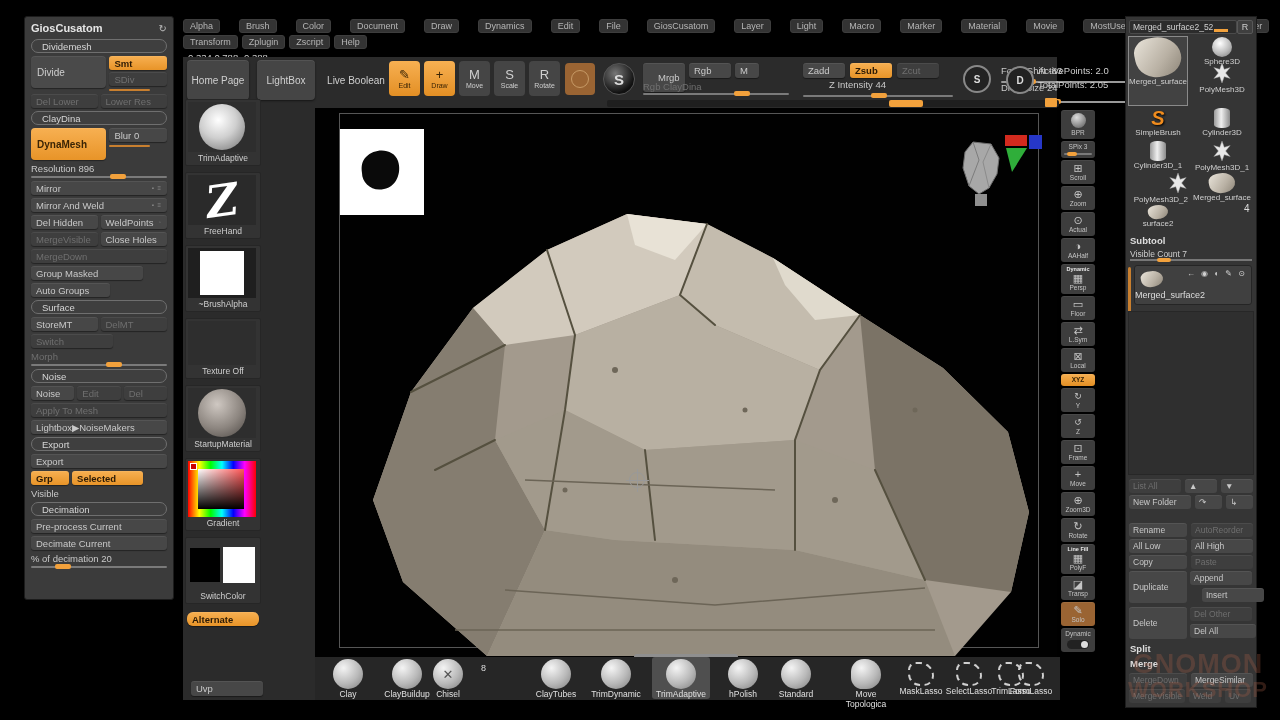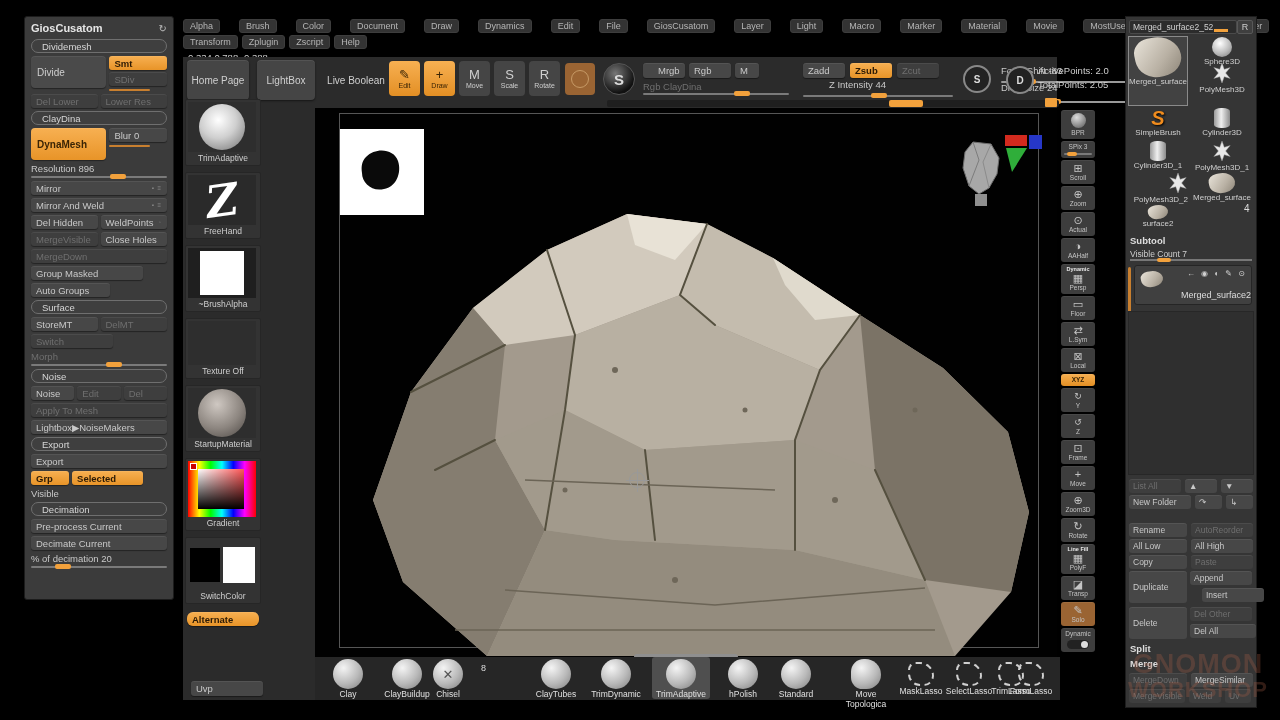--- a/index.html
+++ b/index.html
@@ -318,21 +318,21 @@
         </div>
       </div>
     <div class="round-icon" style="left:382px;top:6px;width:30px;height:32px;border-radius:4px;background:var(--brown);">
       <span style="width:18px;height:18px;border:1.5px solid #c79a66;border-radius:50%;"></span>
     </div>
     <div class="round-icon" style="left:420px;top:6px;width:32px;height:32px;background:radial-gradient(circle at 38% 32%,#777,#111 70%);border:1px solid #555;">
       <span style="color:#ddd;font-size:15px;font-weight:bold;">S</span>
     </div>
 
     <div id="paint-group">
-        <div class="btn" style="position: absolute; top: 6px; left: 460px; width: 42px; height: 15px; padding-left: 15px;">Mrgb</div>
+        <div class="btn" style="position: absolute; top: 6px; left: 460px; width: 42px; height: 29px; padding-left: 15px;">Mrgb</div>
         <div class="btn" style="position: absolute; top: 6px; left: 506px; width: 42px; height: 15px;">Rgb</div>
         <div class="btn" style="position: absolute; top: 6px; left: 552px; width: 24px; height: 15px;">M</div>
       </div>
     <div class="lbl dim abs" style="left:460px;top:24px;">Rgb ClayDina</div>
     <div class="track abs" style="left:460px;top:36px;width:146px;">
         <div class="handle" style="left:62%;"></div>
       </div>
 
     <div id="sculpt-group">
         <div class="btn" style="position: absolute; top: 6px; left: 620px; width: 42px; height: 15px;">Zadd</div>
@@ -626,21 +626,21 @@
           <span class="tlabel">surface2</span>
         </div>
         <div style="position: absolute; left: 118px; top: 186px; color: rgb(221, 221, 221); font-size: 10px;">4</div>
       </div>
     <div id="subtool-block">
         <div class="subhdr" style="top: 218px;">Subtool</div>
         <div style="position: absolute; left: 4px; top: 232px; width: 122px; color: rgb(207, 207, 207); font-size: 8.5px; border-bottom: 2px solid rgb(119, 119, 119);">Visible Count 7<div style="position: absolute; left: 22%; bottom: -3px; width: 14px; height: 4px; background: var(--accent); border-radius: 2px;"></div></div>
         <div style="position: absolute; left: 8px; top: 248px; width: 118px; height: 40px; background: rgb(64, 64, 64); border: 1px solid rgb(37, 37, 37); border-radius: 3px;">
           <div style="width: 22px; height: 16px; border-radius: 35% 55% 45% 50%; background: linear-gradient(135deg, rgb(233, 228, 218), rgb(185, 177, 164) 60%, rgb(141, 133, 120)); transform: rotate(-12deg); position: absolute; left: 6px; top: 5px; margin: 0px;"></div>
           <div style="position: absolute; right: 4px; top: 3px; color: rgb(207, 207, 207); font-size: 8px; letter-spacing: 2px;">← ◉ ◐ ✎ ⊙</div>
-          <div style="position: absolute; left: 0px; right: 0px; bottom: 4px; text-align: right; color: rgb(221, 221, 221); font-size: 9px;">Merged_surface2</div>
+          <div style="position: absolute; left: 0px; right: 0px; bottom: 4px; text-align: left; color: rgb(221, 221, 221); font-size: 9px;">Merged_surface2</div>
         </div>
         <div style="position: absolute; left: 2px; top: 250px; width: 3px; height: 48px; background: var(--accent-dark); border-radius: 2px;"></div>
         <div style="position: absolute; left: 2px; top: 294px; width: 126px; height: 164px; background: rgb(47, 47, 47); border: 1px solid rgb(39, 39, 39);"></div>
       </div>
     <div id="actions">
         <div class="act-btn dim" style="left: 3px; top: 462px; width: 52px;">List All</div>
         <div class="act-btn" style="left: 59px; top: 462px; width: 32px;">▲</div>
         <div class="act-btn" style="left: 95px; top: 462px; width: 32px;">▼</div>
         <div class="act-btn" style="left: 3px; top: 478px; width: 62px;">New Folder</div>
         <div class="act-btn" style="left: 69px; top: 478px; width: 27px;">↷</div>

